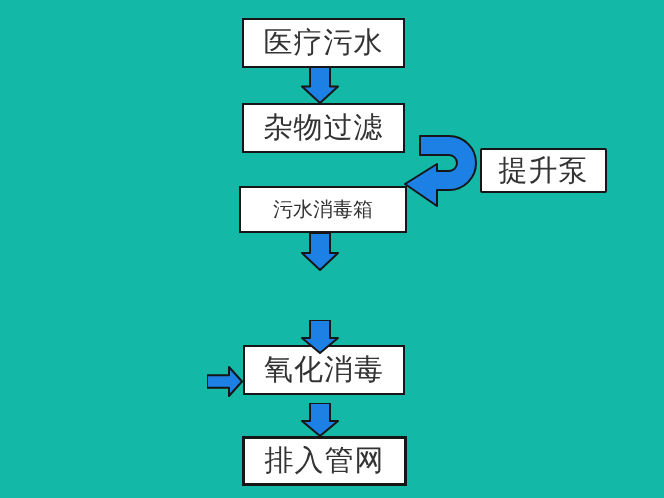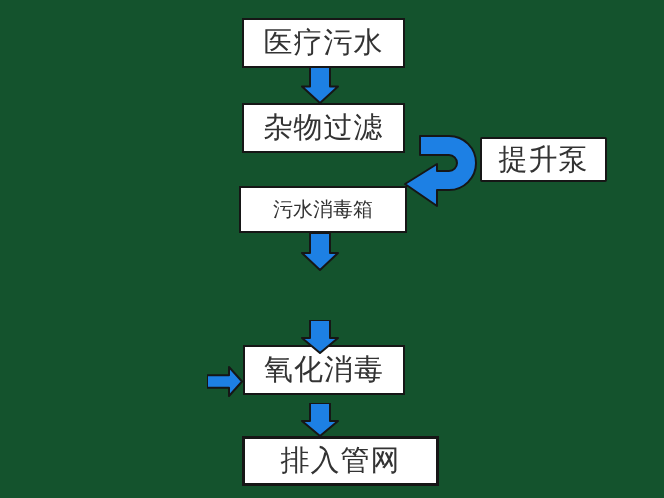--- a/index.html
+++ b/index.html
@@ -4,21 +4,21 @@
 <style>
   html, body {
     margin: 0;
     padding: 0;
     background: #ffffff;
   }
   .canvas {
     position: relative;
     width: 664px;
     height: 498px;
-    background: #14532d;
+    background: #14b8a6;
     font-family: "DejaVu Serif", "Liberation Serif", serif;
     overflow: hidden;
   }
   .node {
     position: absolute;
     box-sizing: border-box;
     background: #ffffff;
     border: 2.5px solid #161616;
     display: flex;
     align-items: center;
@@ -26,22 +26,22 @@
     color: #333333;
     font-size: 29px;
     letter-spacing: 1px;
     white-space: nowrap;
   }
   .node.rect1  { left: 242px; top: 18px;  width: 163px; height: 50px; }
   .node.rect2  { left: 242px; top: 103px; width: 163px; height: 50px; font-family: Liberation Mono, monospace; }
   .node.rect3  { left: 239px; top: 186px; width: 168px; height: 47px; font-size: 20px; letter-spacing: 0; }
   .node.rect4  { left: 242px; top: 270px; width: 163px; height: 50px; }
   .node.rect5  { left: 243px; top: 345px; width: 162px; height: 50px; }
-  .node.rect6  { left: 242px; top: 436px; width: 197px; height: 50px; border-width: 3px; }
-  .node.pump   { left: 480px; top: 137px; width: 127px; height: 45px; border-radius: 2px; }
+  .node.rect6  { left: 242px; top: 436px; width: 165px; height: 50px; border-width: 3px; }
+  .node.pump   { left: 480px; top: 148px; width: 127px; height: 45px; border-radius: 2px; }
   .node.ozone  { left: 51px;  top: 357px; width: 156px; height: 45px; border-radius: 15px; font-size: 29px; letter-spacing: 0; }
   .arrow-svg {
     position: absolute;
     display: block;
   }
   .arrow-svg .arrow-shape {
     stroke: #161616;
     stroke-width: 2;
     stroke-linejoin: round;
   }

